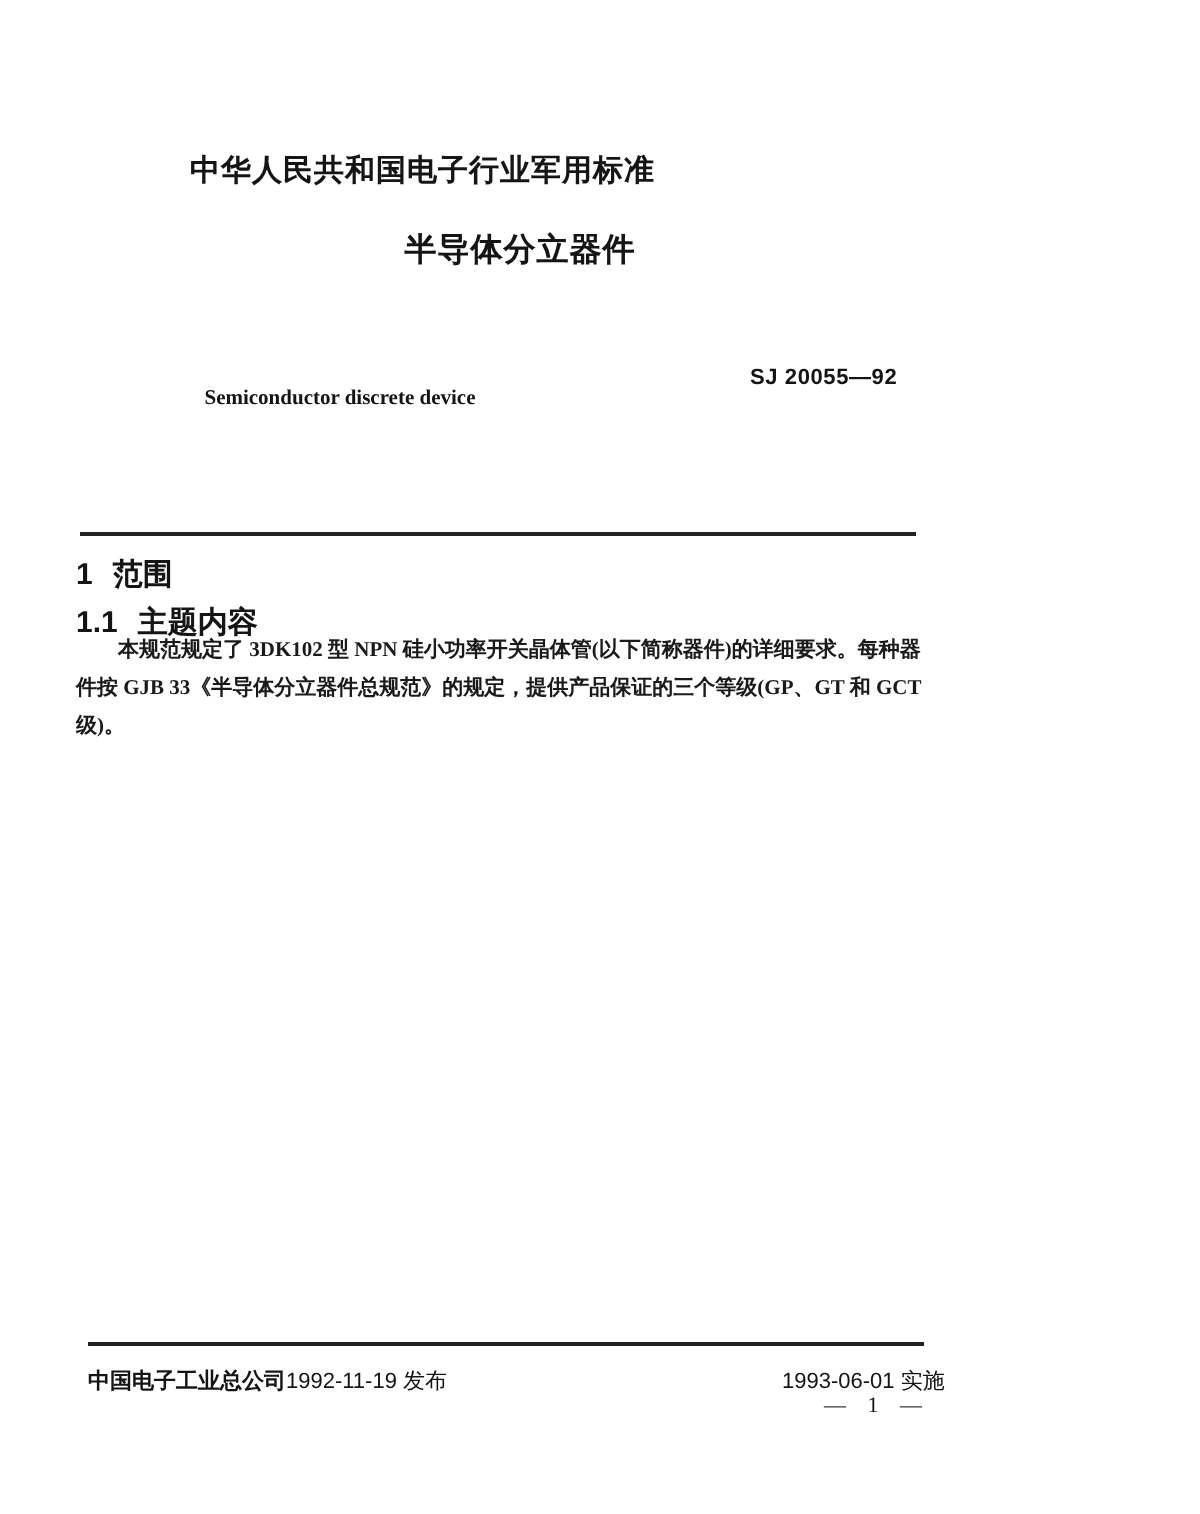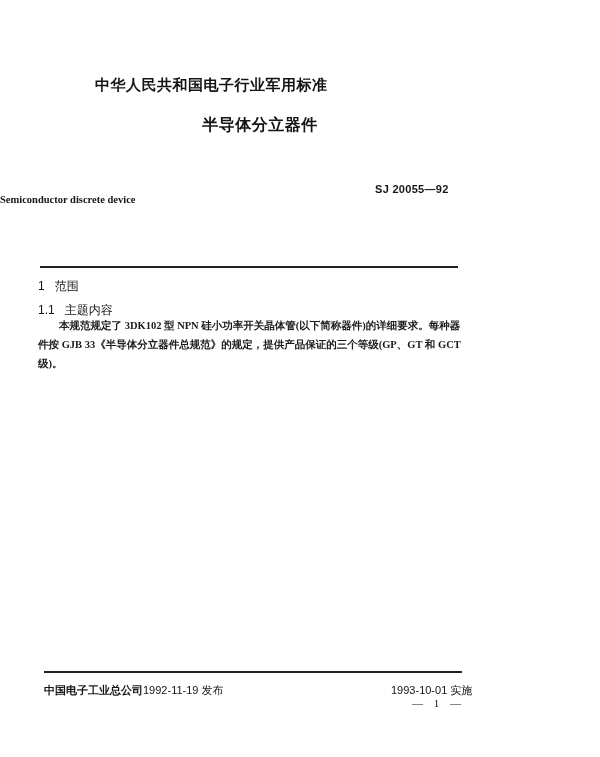--- a/index.html
+++ b/index.html
@@ -35,36 +35,36 @@
     .title-line.l3 { margin-left: 0; }
 
     .std-code {
       left: 375px; top: 183px;
       font-size: 11px; font-weight: bold;
       font-family: "Liberation Sans", sans-serif;
       letter-spacing: 0.3px;
     }
     .en-block {
       left: 0; width: 340px; top: 192px;
-      text-align: left;
+      text-align: center;
       font-family: "Liberation Serif", serif;
       font-weight: bold;
       font-size: 10.5px;
       line-height: 16px;
     }
     .rule {
       position: absolute;
       background: #222;
       height: 2px;
     }
     .rule.top { left: 40px; top: 266px; width: 418px; }
     .rule.bottom { left: 44px; top: 671px; width: 418px; }
 
     .sec {
-      font-size: 12px; font-weight: normal;
+      font-size: 15px; font-weight: bold;
     }
     .sec1 { left: 38px; top: 278px; }
     .sec11 { left: 38px; top: 302px; }
     .sec .num { display: inline-block; margin-right: 10px; font-family: "Liberation Sans", sans-serif; }
 
     .para {
       left: 38px; top: 316px; width: 420px;
       font-size: 10.5px; font-weight: bold;
       line-height: 19px;
       white-space: normal;
@@ -122,15 +122,15 @@
   <div class="line">件按 GJB 33《半导体分立器件总规范》的规定，提供产品保证的三个等级(GP、GT 和 GCT</div>
   <div class="line">级)。</div>
 </div>
 
 <div class="rule bottom"></div>
 
 <div class="abs footer-left">
   <span class="org">中国电子工业总公司</span><span class="date">1992-11-19 发布</span>
 </div>
 
-<div class="abs footer-right">1993-10-01 实施</div>
+<div class="abs footer-right">1993-06-01 实施</div>
 
 <div class="abs page-num">— 1 —</div>
 
 </body></html>

